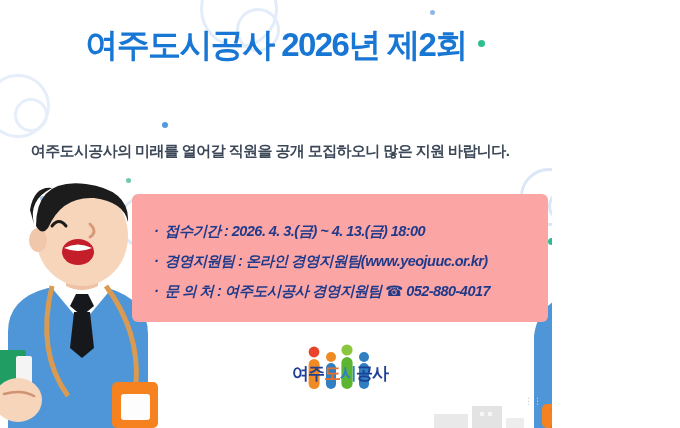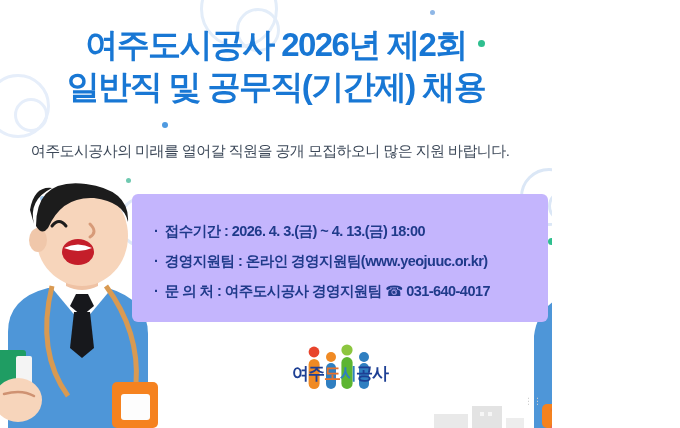--- a/index.html
+++ b/index.html
@@ -60,37 +60,38 @@
     letter-spacing: -1.6px;
     line-height: 42px;
     white-space: nowrap;
   }
   .subtitle {
     position: absolute;
     left: 0; right: 12px;
     top: 142px;
     text-align: center;
     font-size: 15px;
-    font-weight: normal;
+    font-weight: bold;
     color: #3c4858;
     letter-spacing: -0.6px;
     z-index: 6;
     white-space: nowrap;
   }
 
   
   .info-card {
     position: absolute;
     left: 132px;
     top: 194px;
     width: 416px;
     height: 128px;
-    background: #c4b5fd;
+    background: #fca5a5;
     border-radius: 6px;
     z-index: 5;
+    font-style: italic;
   }
   .info-list {
     position: absolute;
     left: 0; top: 0;
     padding: 22px 0 0 22px;
   }
   .info-row {
     font-size: 14.5px;
     font-weight: bold;
     color: #1f3a8a;
@@ -285,21 +286,20 @@
 
     <ellipse cx="112" cy="216" rx="26" ry="28" fill="#f7d5bb"></ellipse>
     <path d="M92 200 q24 -4 38 4" stroke="#cf9272" stroke-width="2.5" fill="none" stroke-linecap="round"></path>
     <path d="M90 214 q24 -4 40 3" stroke="#cf9272" stroke-width="2.5" fill="none" stroke-linecap="round"></path>
     <path d="M92 228 q22 -3 38 3" stroke="#cf9272" stroke-width="2.5" fill="none" stroke-linecap="round"></path>
     <rect x="132" y="196" width="14" height="34" rx="6" fill="#2b2b3a"></rect>
   </svg>
 
   <div class="headline">
     <div class="line">여주도시공사 2026년 제2회</div>
-    <div class="line">일반직 및 공무직(기간제) 채용</div>
   </div>
 
   <div class="subtitle">여주도시공사의 미래를 열어갈 직원을 공개 모집하오니 많은 지원 바랍니다.</div>
 
   <div class="info-card">
     <div class="info-list">
 
       <div class="info-row">
         <span class="bullet">·</span>
         <span class="label">접수기간</span>
@@ -311,21 +311,21 @@
         <span class="bullet">·</span>
         <span class="label">경영지원팀</span>
         <span>:</span>
         <span>온라인 경영지원팀(www.yeojuuc.or.kr)</span>
       </div>
 
       <div class="info-row">
         <span class="bullet">·</span>
         <span class="label">문 의 처</span>
         <span>:</span>
-        <span>여주도시공사 경영지원팀 ☎ 031-640-4017</span>
+        <span>여주도시공사 경영지원팀 ☎ 052-880-4017</span>
       </div>
 
     </div>
   </div>
 
   <svg class="logo" viewBox="0 0 118 50">
 
     <circle cx="33" cy="8" r="5.4" fill="#e8442c"></circle>
     <rect x="27.6" y="15" width="11" height="30" rx="5.5" fill="#f08a24"></rect>
     <circle cx="50" cy="13" r="5" fill="#f08a24"></circle>

